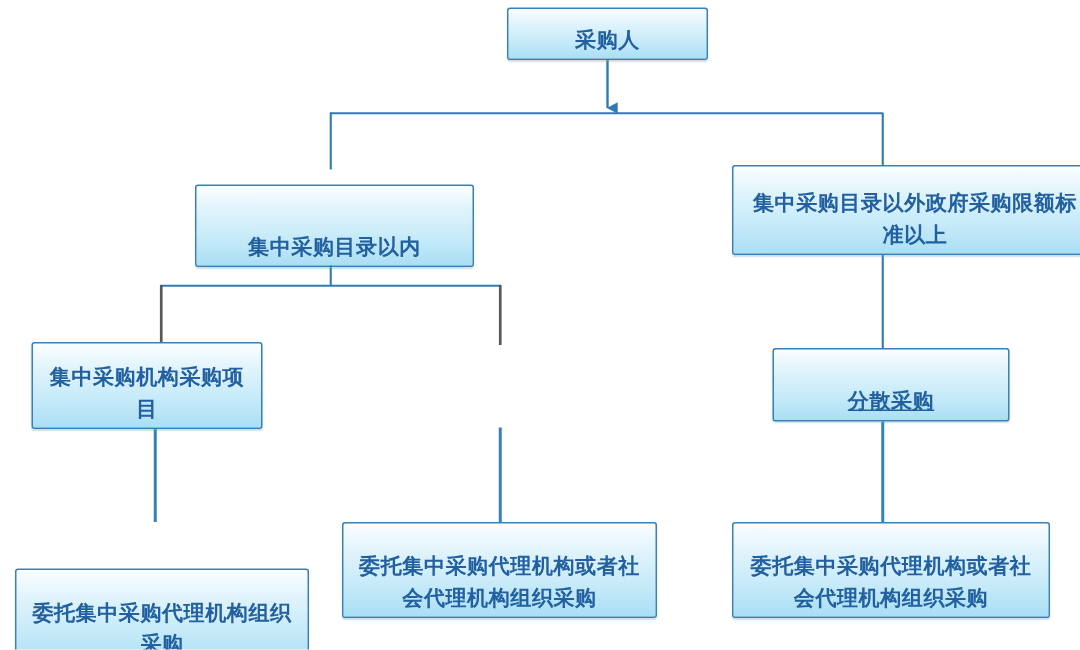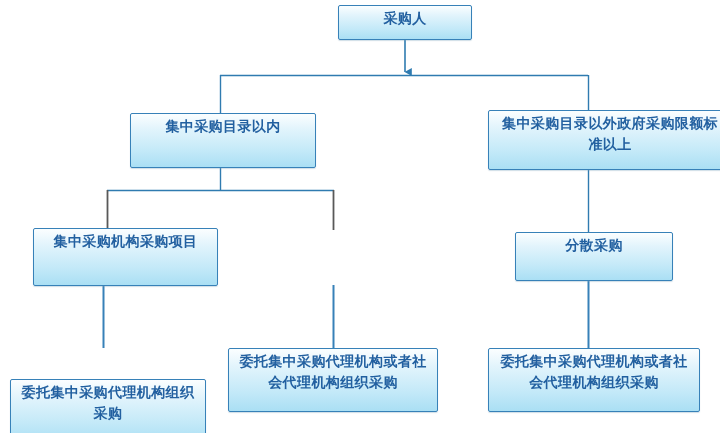--- a/index.html
+++ b/index.html
@@ -27,55 +27,55 @@
     height: 433px;
   }
   .node {
     position: absolute;
     box-sizing: border-box;
     border: 1px solid #3781b8;
     border-radius: 2px;
     background: linear-gradient(to bottom, #fbfeff 0%, #e2f4fc 28%, #c3e9f8 70%, #aadff4 100%);
     box-shadow: 0 1px 1px rgba(120, 160, 185, 0.35);
     display: flex;
-    align-items: flex-start;
+    align-items: flex-end;
     justify-content: center;
     text-align: center;
     color: #2260a0;
     font-weight: bold;
     font-size: 14px;
     line-height: 21px;
     letter-spacing: 0.4px;
     padding: 2px 6px;
     z-index: 2;
   }
   .node .node-label {
     display: block;
     width: 100%;
   }
   
   #node-root {
     left: 338px; top: 5px; width: 134px; height: 35px;
   }
   
   #node-within-catalog {
-    left: 130px; top: 113px; width: 186px; height: 55px;
+    left: 130px; top: 123px; width: 186px; height: 55px;
   }
   #node-outside-catalog {
     left: 488px; top: 110px; width: 244px; height: 60px;
   }
   
   #node-central-agency-project {
-    left: 33px; top: 228px; width: 185px; height: 58px;
+    left: 21px; top: 228px; width: 154px; height: 58px;
   }
   #node-department-central-project {
     left: 247px; top: 230px; width: 182px; height: 55px;
   }
   #node-decentralized {
-    left: 515px; top: 232px; width: 158px; height: 49px;
+    left: 515px; top: 232px; width: 158px; height: 49px; text-decoration: underline;
   }
   
   #node-entrust-central-agency {
     left: 10px; top: 348px; width: 196px; height: 64px; margin-top: 31px;
   }
   #node-entrust-central-or-social-1 {
     left: 228px; top: 348px; width: 210px; height: 64px;
   }
   #node-entrust-central-or-social-2 {
     left: 488px; top: 348px; width: 212px; height: 64px;

